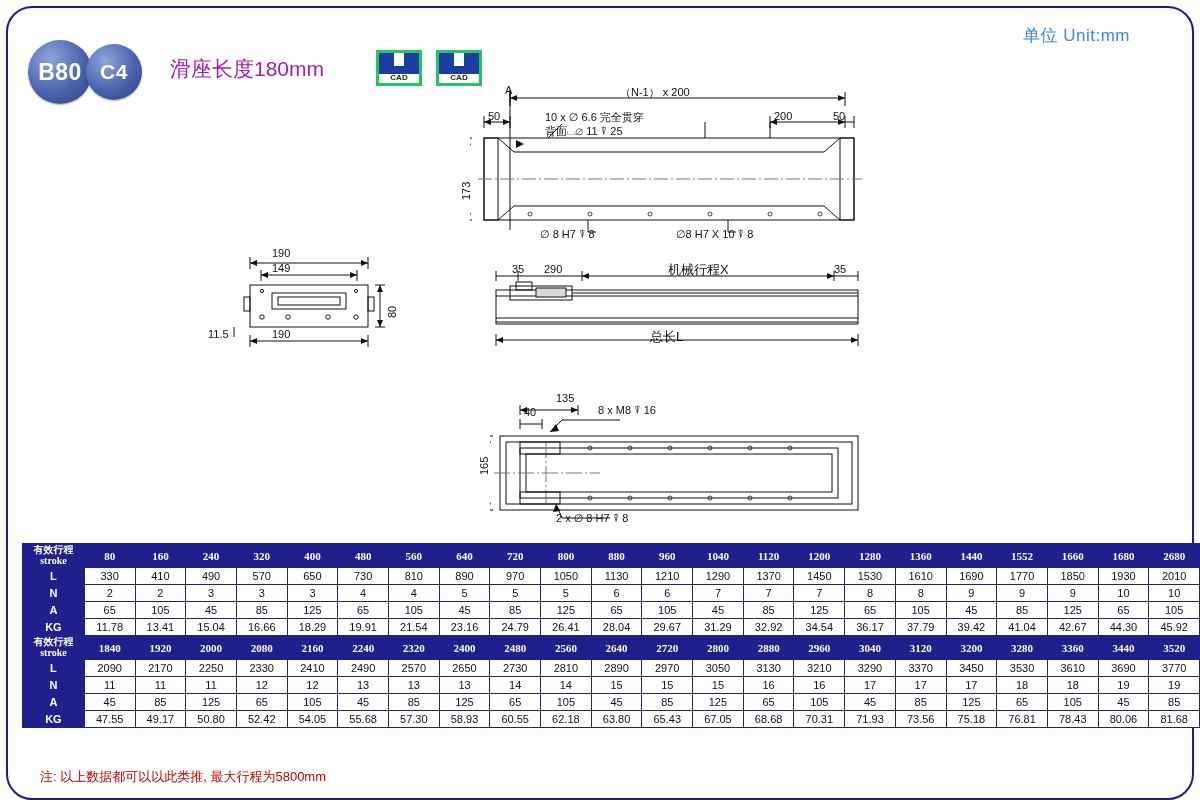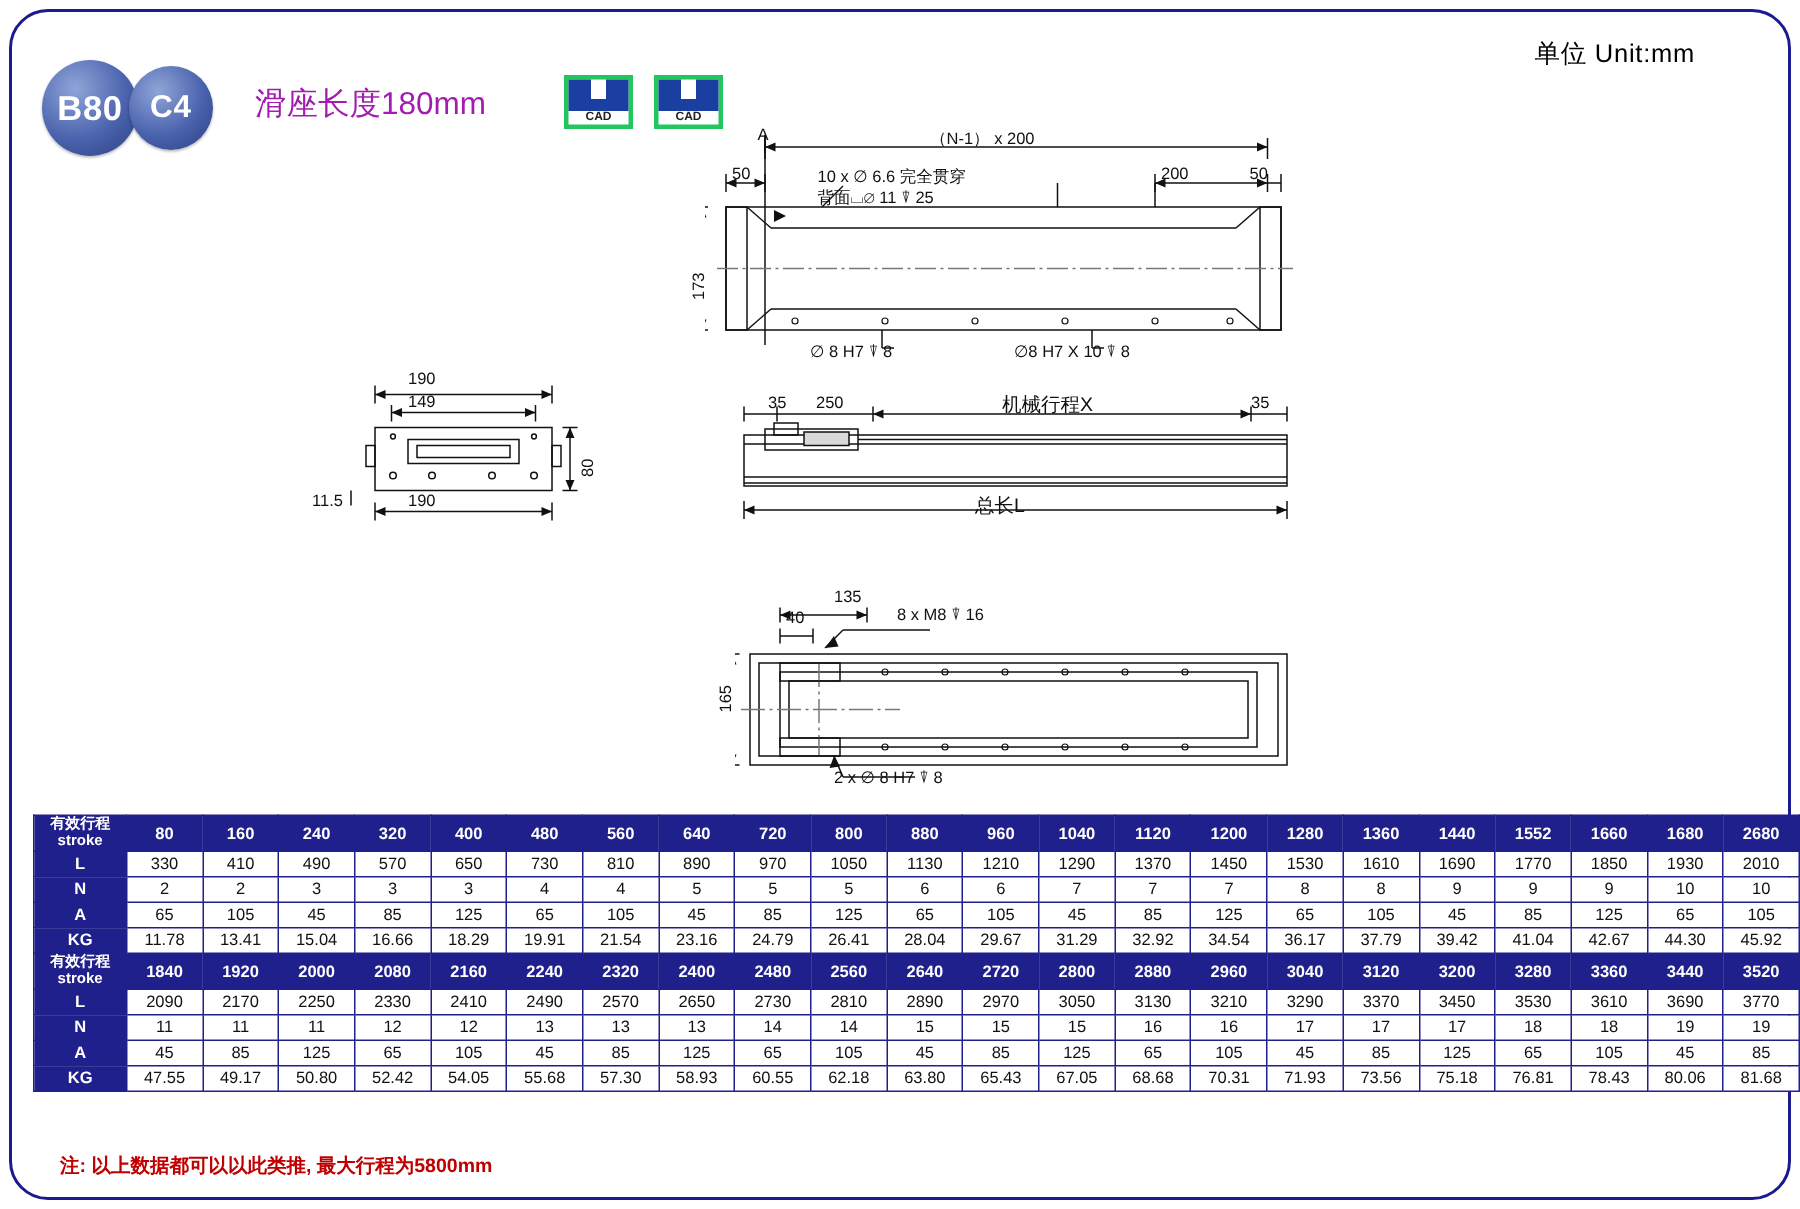--- a/index.html
+++ b/index.html
@@ -28,21 +28,21 @@
     border-radius: 26px;
     box-sizing: border-box;
     pointer-events: none;
   }
   
   .unit-label {
     position: absolute;
     right: 70px;
     top: 24px;
     font-size: 17px;
-    color: #000000;
+    color: #3b82f6;
     letter-spacing: .5px;
   }
   .badge {
     position: absolute;
     border-radius: 50%;
     background: radial-gradient(circle at 35% 30%, #8fa5d8 0%, #4a63ad 55%, #2c3f84 100%);
     color: #fff;
     display: flex;
     align-items: center;
     justify-content: center;
@@ -139,41 +139,42 @@
     box-sizing: border-box;
     color: #111;
     background: #fff;
     font-weight: normal;
   }
   table.spec td.hdr, table.spec th.hdr {
     background: #20208c;
     color: #fff;
     font-weight: bold;
     white-space: nowrap;
+    font-family: Liberation Serif, serif;
   }
   table.spec td.rowlabel {
     background: #20208c;
     color: #fff;
     font-weight: bold;
     width: 64px;
   }
   table.spec td.val {
     width: 53px;
   }
   .hdr-two {
     line-height: 1.05;
     font-size: 10px;
   }
   .note {
     position: absolute;
     left: 40px;
     top: 768px;
     color: #c00000;
     font-size: 13px;
-    font-weight: bold;
+    font-weight: normal;
   }
 </style>
 </head>
 <body>
 
 <div id="page">
   <div class="frame"></div>
 
   <div class="unit-label">单位 Unit:mm</div>
   <div class="badge" id="badge-b80">B80</div>
@@ -353,21 +354,21 @@
       <line x1="368" y1="72" x2="368" y2="84"></line>
     </g>
     <g fill="#111" stroke="none">
       <polygon points="6,78 13,75 13,81"></polygon>
       <polygon points="368,78 361,75 361,81"></polygon>
       <polygon points="92,14 99,11 99,17"></polygon>
       <polygon points="344,14 337,11 337,17"></polygon>
     </g>
   </svg>
   <div class="lbl-txt" style="left:512px; top:263px;">35</div>
-  <div class="lbl-txt" style="left:544px; top:263px;">250</div>
+  <div class="lbl-txt" style="left:544px; top:263px;">290</div>
   <div class="lbl-txt" style="left:668px; top:261px; font-size:13px;">机械行程X</div>
   <div class="lbl-txt" style="left:834px; top:263px;">35</div>
   <div class="lbl-txt" style="left:650px; top:328px; font-size:13px;">总长L</div>
 
   <svg class="dwg" style="left:490px; top:392px;" width="380" height="135" viewBox="0 0 380 135">
     <g stroke="#111" fill="none" stroke-width="1">
 
       <line x1="30" y1="18" x2="88" y2="18"></line>
       <line x1="30" y1="13" x2="30" y2="23"></line>
       <line x1="88" y1="13" x2="88" y2="23"></line>

